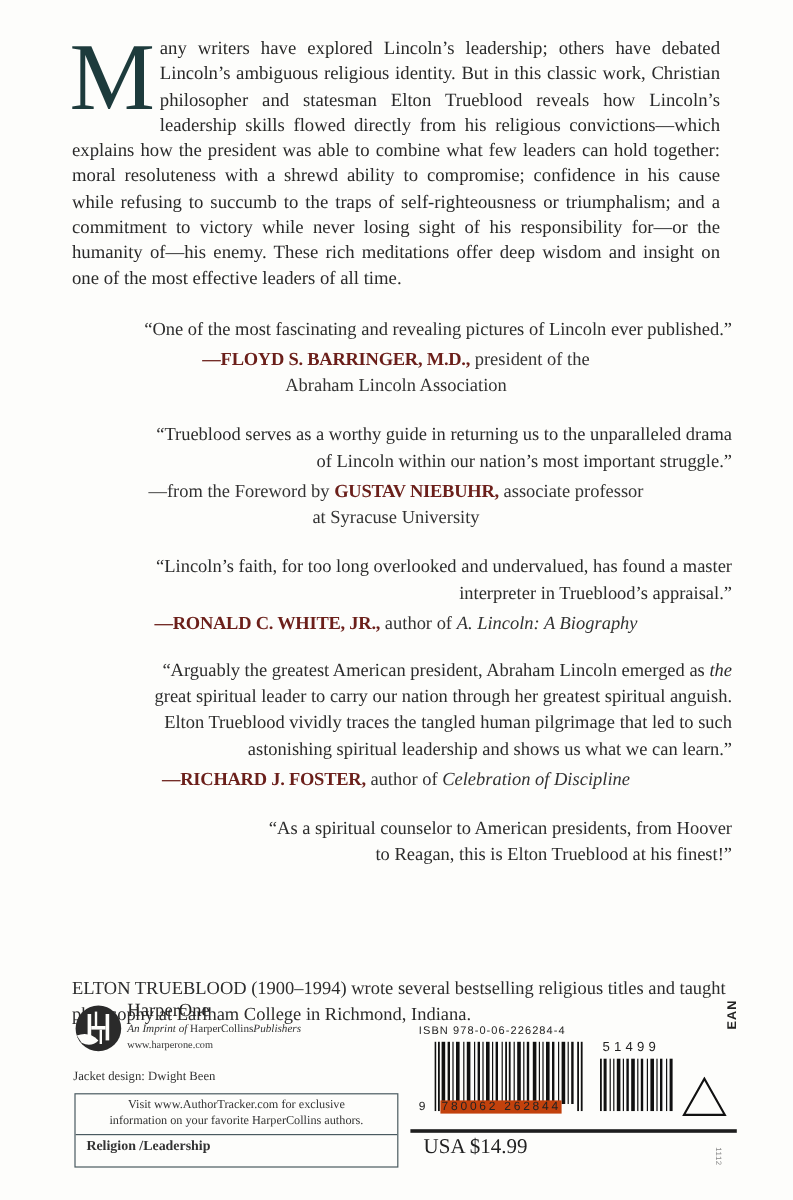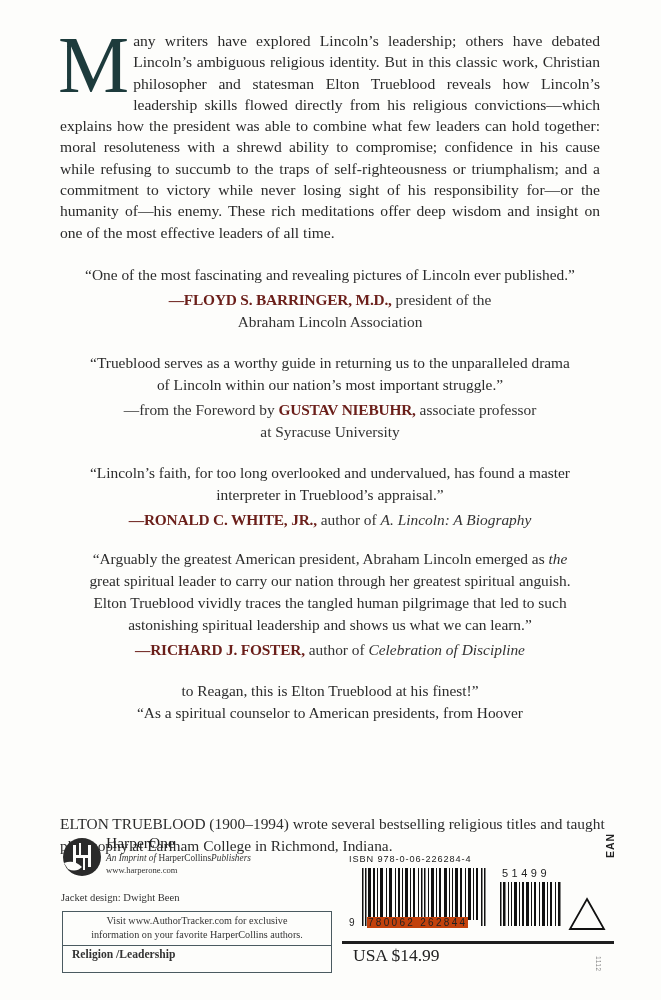--- a/index.html
+++ b/index.html
@@ -21,21 +21,21 @@
   .dropcap {
     float: left;
     font-size: 80px; line-height: 62px;
     height: 64px;
     margin: 4px 4px 0 -2px;
     color: #1d3b3c;
     font-family: "Liberation Serif", serif;
   }
 
   .quote-block { position: absolute; left: 50px; width: 560px; text-align: center; }
-  .quote { font-size: 15.4px; line-height: 22px; color: #2c2c2c; }
+  .quote { font-size: 15.4px; line-height: 22px; color: #2c2c2c; text-align: right; }
   .attr { font-size: 15.4px; line-height: 22px; color: #333; margin-top: 3px; }
   .attr .name { color: #6b1f1a; font-weight: bold; letter-spacing: -0.2px; }
   .attr em, .quote em { font-style: italic; }
 
   .bio {
     position: absolute; left: 60px; top: 813px; width: 545px;
     font-size: 15.4px; line-height: 22px; color: #2c2c2c;
   }
 
   
@@ -152,22 +152,22 @@
     <div class="quote"><span>“Arguably the greatest American president, Abraham Lincoln emerged as </span><em>the</em></div>
     <div class="quote">great spiritual leader to carry our nation through her greatest spiritual anguish.</div>
     <div class="quote">Elton Trueblood vividly traces the tangled human pilgrimage that led to such</div>
     <div class="quote">astonishing spiritual leadership and shows us what we can learn.”</div>
     <div class="attr">
       <span class="name">—RICHARD J. FOSTER,</span><span> author of </span><em>Celebration of Discipline</em>
     </div>
   </div>
 
   <div class="quote-block" style="top:680px;">
+    <div class="quote">“As a spiritual counselor to American presidents, from Hoover</div>
     <div class="quote">to Reagan, this is Elton Trueblood at his finest!”</div>
-    <div class="quote">“As a spiritual counselor to American presidents, from Hoover</div>
   </div>
 
   <div class="bio">ELTON TRUEBLOOD (1900–1994) wrote several bestselling religious titles and taught philosophy at Earlham College in Richmond, Indiana.</div>
 
   <div class="publisher">
     <svg class="pub-logo" viewBox="0 0 40 40">
       <circle cx="20" cy="20" r="19" fill="#2a2a2a"></circle>
       <path d="M2 26 Q12 22 20 30 Q14 36 6 32 Z" fill="#fdfdfb"></path>
       <rect x="11" y="8" width="3" height="22" fill="#fdfdfb"></rect>
       <rect x="26" y="8" width="3" height="22" fill="#fdfdfb"></rect>

